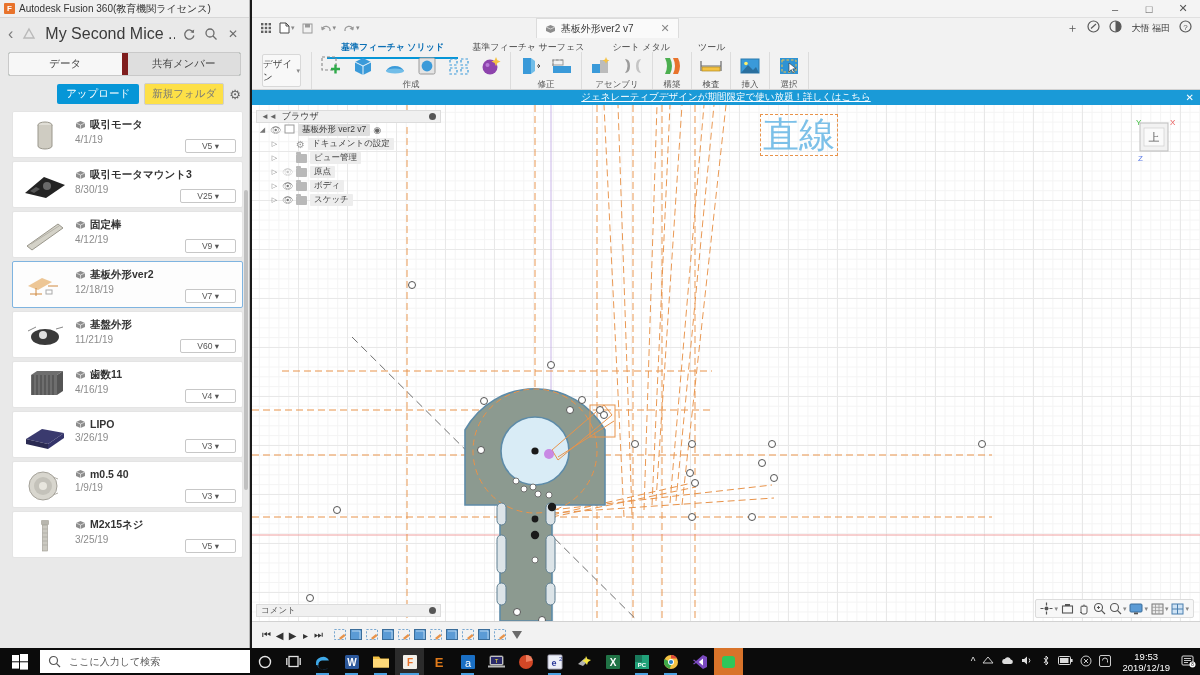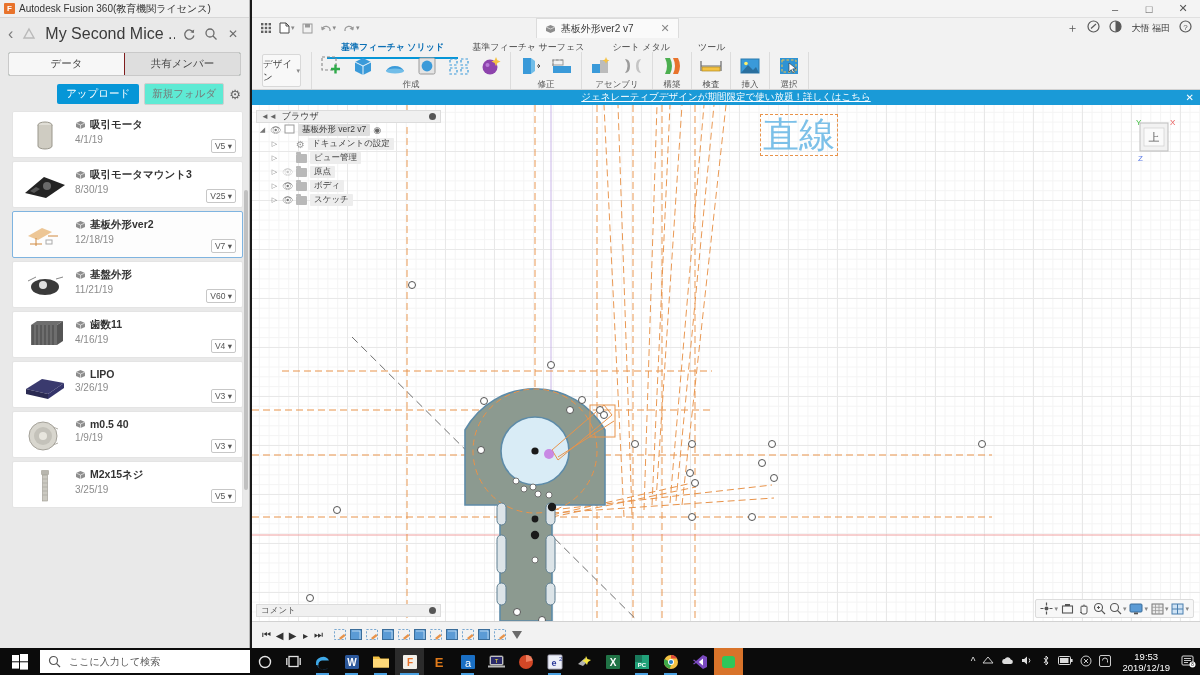--- a/index.html
+++ b/index.html
@@ -27,37 +27,37 @@
   #dp-titlebar .tt { color:#333; font-size:10px; white-space:nowrap; }
   #dp-head { padding:6px 8px 0 8px; }
   .dp-row1 { display:flex; align-items:center; gap:6px; }
   .dp-back { color:#7a7a7a; font-size:16px; cursor:pointer; }
   .dp-logo { width:20px;height:20px; display:flex;align-items:center;justify-content:center; }
   .dp-title { flex:1; font-size:16px; color:#3b3b3b; white-space:nowrap; overflow:hidden; }
   .dp-ic { width:16px;height:16px;color:#6c6c6c; display:flex;align-items:center;justify-content:center; cursor:pointer;}
   .dp-tabs { display:flex; margin:8px 0 0 0; border:1px solid #c9c9c9; border-radius:2px; overflow:hidden; background:#14532d;}
   .dp-tab { flex:1; text-align:center; padding:4px 0; font-size:10.5px; color:#444; background:#dedede; cursor:pointer;}
   .dp-tab.active { background:#f7f7f7; }
-  .dp-tab + .dp-tab { border-left:1px solid #7f1d1d; }
+  .dp-tab + .dp-tab { border-left:6px solid #7f1d1d; }
   .dp-actions { display:flex; justify-content:flex-end; align-items:center; gap:5px; margin:7px 0 6px 0; }
   .btn-primary { background:#0696d7; color:#fff; border-radius:2px; padding:3px 9px; font-size:10.5px; cursor:pointer;}
-  .btn-sec { background:#5eead4; color:#777; border:1px solid #cfcfcf; border-radius:2px; padding:3px 7px; font-size:10.5px; cursor:pointer;}
+  .btn-sec { background:#fde047; color:#777; border:1px solid #cfcfcf; border-radius:2px; padding:3px 7px; font-size:10.5px; cursor:pointer;}
   .gear { color:#666; font-size:13px; cursor:pointer;}
   #dp-list { flex:1; overflow:hidden; padding:0 6px 0 12px; position:relative;}
   .fitem {
     background:#fff; border:1px solid #e4e4e4; border-radius:2px;
     height:47px; margin-bottom:3px; display:flex; position:relative; padding:4px 6px;
   }
   .fitem.sel { border:1px solid #7fb4e0; background:#fdfdfd; }
   .fthumb { width:52px; height:39px; flex:none; display:flex; align-items:center; justify-content:center; }
   .finfo { flex:1; padding-left:4px; padding-top:2px;}
   .fname { font-size:10.5px; color:#333; font-weight:bold; white-space:nowrap; display:flex; align-items:center; gap:4px;}
   .fdate { font-size:10px; color:#8c8c8c; margin-top:2px;}
   .fver { position:absolute; right:6px; bottom:4px; border:1px solid #c7c7c7; border-radius:2px;
-          font-size:8.5px; color:#555; padding:1px 3px; background:#fff; cursor:pointer;}
+          font-size:8.5px; color:#555; padding:1px 16px; background:#fff; cursor:pointer;}
   .cubeicon { width:11px;height:10px; flex:none; }
   .dp-scroll { position:absolute; right:1px; top:190px; width:4px; height:300px; background:#c0c0c0; border-radius:2px;}
 
   
   #fusion { position:absolute; left:252px; top:0; width:948px; height:648px; background:#fff; }
   #f-title { height:18px; background:#f4f4f4; display:flex; align-items:center; justify-content:flex-end; border-bottom:1px solid #e0e0e0;}
   .wbtn { width:34px;height:18px; display:flex;align-items:center;justify-content:center;color:#555;font-size:11px; cursor:pointer;}
   #f-qat { height:20px; background:#f2f2f2; display:flex; align-items:center; gap:7px; padding:0 8px; position:relative;}
   .qicon { color:#606060; font-size:11px; display:flex;align-items:center;gap:1px; cursor:pointer;}
   .caret { font-size:7px; color:#888; }
@@ -221,20 +221,39 @@
             <svg class="cubeicon" viewBox="0 0 11 10">
               <path d="M1 3 L5.5 1 L10 3 L10 7 L5.5 9 L1 7 Z" fill="#8d8d8d"></path>
               <path d="M1 3 L5.5 5 L10 3 M5.5 5 v4" fill="none" stroke="#fff" stroke-width=".6"></path>
             </svg>
             <span>吸引モータマウント3</span>
           </div>
           <div class="fdate">8/30/19</div>
         </div>
         <div class="fver"><span>V25</span> ▾</div>
       </div>
+      <div class="fitem">
+        <div class="fthumb">
+          <svg width="46" height="32" viewBox="0 0 46 32">
+            <path d="M5 26 L36 4 L41 8 L10 30Z" fill="#d4d2c8" stroke="#9a978c"></path>
+            <path d="M9 24 L37 6" stroke="#b5b2a8"></path>
+          </svg>
+        </div>
+        <div class="finfo">
+          <div class="fname">
+            <svg class="cubeicon" viewBox="0 0 11 10">
+              <path d="M1 3 L5.5 1 L10 3 L10 7 L5.5 9 L1 7 Z" fill="#8d8d8d"></path>
+              <path d="M1 3 L5.5 5 L10 3 M5.5 5 v4" fill="none" stroke="#fff" stroke-width=".6"></path>
+            </svg>
+            <span>固定棒</span>
+          </div>
+          <div class="fdate">4/12/19</div>
+        </div>
+        <div class="fver"><span>V9</span> ▾</div>
+      </div>
       <div class="fitem sel">
         <div class="fthumb">
           <svg width="46" height="32" viewBox="0 0 46 32">
             <path d="M6 16 L20 8 L30 12 L16 20Z" fill="#e8b87a" opacity=".8"></path>
             <path d="M8 24h12 M14 18v8 M26 16h10" stroke="#d08a40" stroke-width="1"></path>
             <rect x="24" y="20" width="6" height="4" fill="none" stroke="#aaa"></rect>
           </svg>
         </div>
         <div class="finfo">
           <div class="fname">

